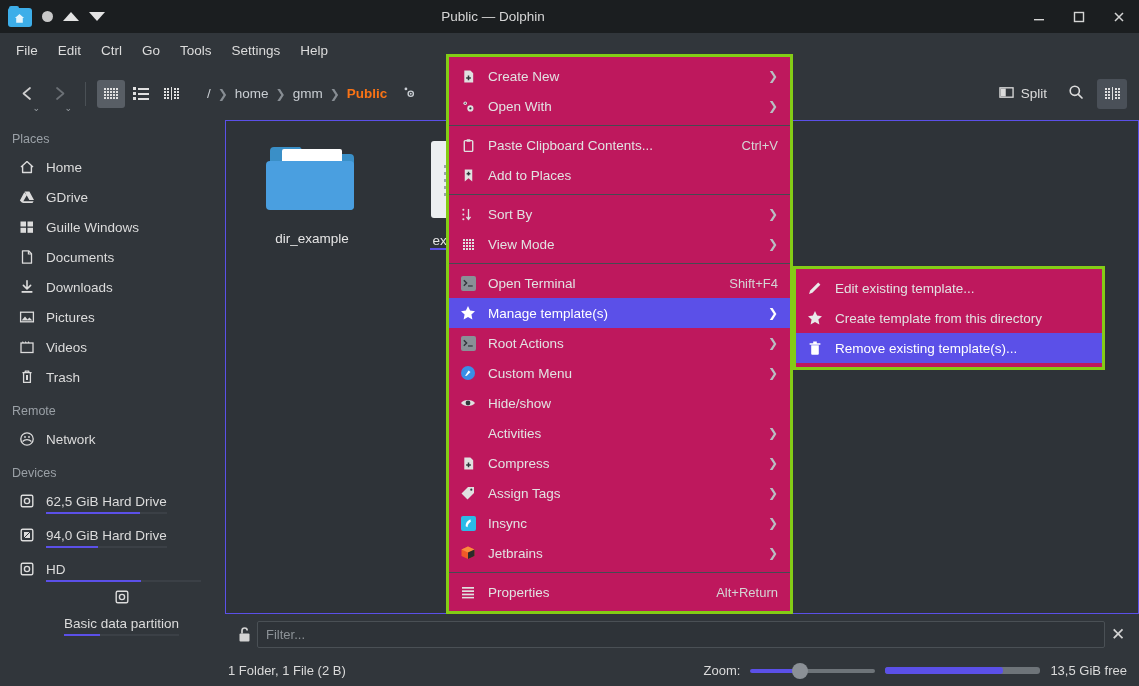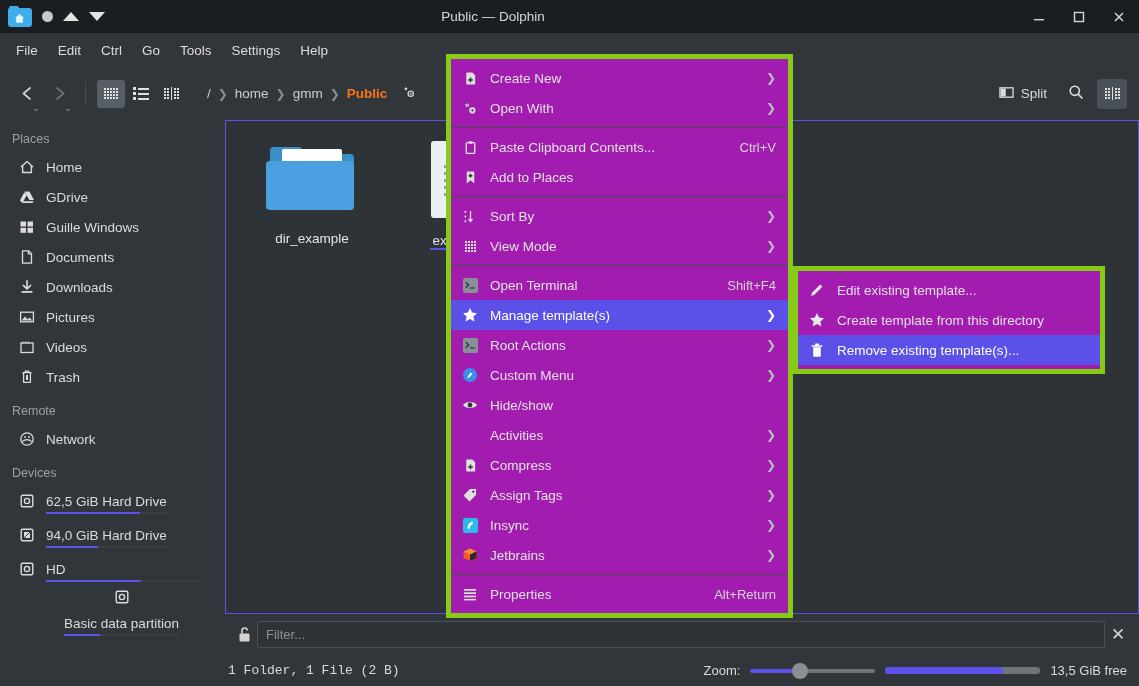--- a/index.html
+++ b/index.html
@@ -100,35 +100,35 @@
     color:#e0e0e0; font-size:13px; padding: 0 8px; font-family:"Liberation Sans", sans-serif;
   }
   #filter-input::placeholder { color:#8c9297; }
   .filter-close { width:26px; text-align:center; color:#d3d3d3; font-size:17px; line-height:17px;}
 
   
   #statusbar {
     position:absolute; left:0; top:655px; width:1139px; height:31px;
     background:#31363b; display:flex; align-items:center;
   }
-  #status-text { font-size:13px; color:#dadada; margin-left:228px;font-family:Liberation Mono, monospace; }
+  #status-text { font-size:13px; color:#dadada; margin-left:228px; }
   .sb-right { margin-left:auto; display:flex; align-items:center; gap:10px; padding-right:12px; }
   #zoom-label { font-size:13px; color:#dadada; }
   .zoom-slider { position:relative; width:125px; height:18px; }
   .zs-track-l { position:absolute; left:0; top:7px; height:4px; border-radius:2px; background:#5b50e8; }
   .zs-track-r { position:absolute; top:7px; right:0; height:4px; border-radius:2px; background:#6e7479; }
   .zs-handle { position:absolute; top:1px; width:16px; height:16px; border-radius:50%; background:#8b9096; }
   .free-bar { position:relative; width:155px; height:7px; }
   .fb-bg { position:absolute; inset:0; background:#6e7479; border-radius:3px;}
   .fb-fill { position:absolute; left:0; top:0; height:7px; background:#5b50e8; border-radius:3px;}
   #free-text { font-size:13px; color:#dadada; }
 
   
   .menu {
-    position:absolute; background:#a21caf; border:5px solid #84cc16;
+    position:absolute; background:#be185d; border:3px solid #84cc16;
     padding: 4px 0; z-index: 50;
   }
   .menu-item {
     display:flex; align-items:center; height:30px; padding: 0 12px 0 10px;
     font-size:13.5px; color:#e2e2e2; position:relative;
   }
   .menu-item.selected { background:#5b50e8; color:#ffffff; }
   .mi-icon { width:18px; height:18px; margin-right: 11px; display:flex; align-items:center; justify-content:center; flex:none; }
   .mi-label { white-space:nowrap; }
   .mi-shortcut { margin-left:auto; font-size:13px; color:#d5d5d5; padding-left: 26px;}

